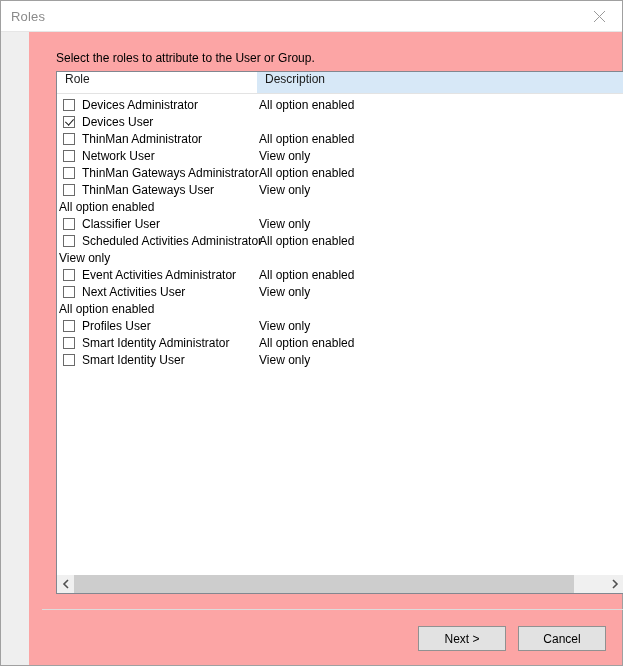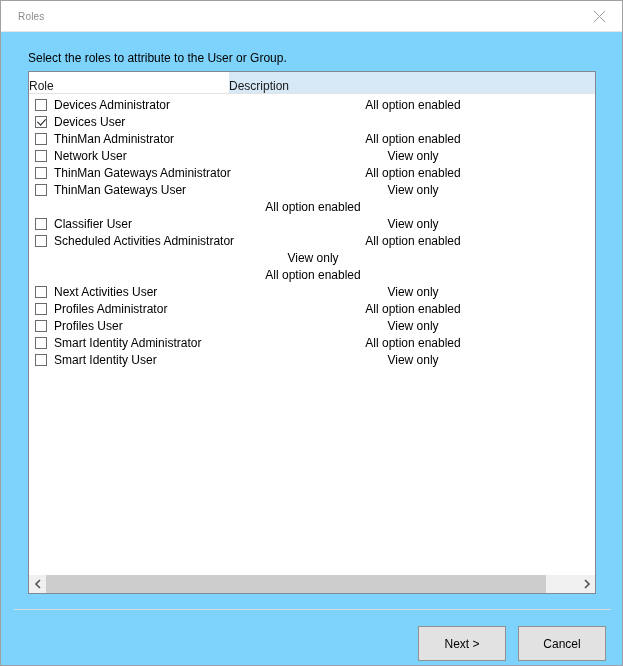--- a/index.html
+++ b/index.html
@@ -33,42 +33,43 @@
   
   #titlebar {
     height: 30px;
     background: #ffffff;
     display: flex;
     align-items: center;
     flex: 0 0 auto;
     border-bottom: 1px solid #e6e6e6;
   }
   #title-text {
-    margin-left: 17px;
-    font-size: 10px;
+    margin-left: 10px;
+    font-size: 13px;
     color: #8a8a8a;
     letter-spacing: .2px;
     white-space: nowrap;
   }
   #titlebar-spacer { flex: 1 1 auto; }
   #close-button {
     width: 45px;
     height: 30px;
     display: flex;
     align-items: center;
     justify-content: center;
     cursor: default;
   }
   #close-button svg { display: block; }
 
   
   #dialog-body {
     flex: 1 1 auto;
     position: relative;
-    background: #7dd3fc;
+    background: #fca5a5;
+    margin-left: 28px;
   }
 
   #instruction {
     position: absolute;
     left: 27px;
     top: 19px;
     font-size: 12px;
     color: #000;
     white-space: nowrap;
   }
@@ -92,43 +93,42 @@
   #roles-header {
     display: flex;
     height: 21px;
     flex: 0 0 auto;
     background: #ffffff;
     border-bottom: 1px solid #e3e3e3;
   }
   .col-head {
     box-sizing: border-box;
     display: flex;
-    align-items: flex-end;
+    align-items: flex-start;
     font-size: 12px;
     color: #1a1a1a;
-    padding-left: 0;
+    padding-left: 8px;
     cursor: default;
     white-space: nowrap;
   }
   #col-head-role {
     width: 200px;
     background: #ffffff;
   }
   #col-head-description {
     flex: 1 1 auto;
     background: #d7e8f7;
   }
 
   
   #roles-rows {
     flex: 1 1 auto;
     overflow: hidden;
     padding-top: 2px;
     background: #ffffff;
-    text-align: center;
   }
   .role-row {
     display: flex;
     align-items: center;
     height: 17px;
     font-size: 12px;
     white-space: nowrap;
     cursor: default;
   }
   .role-cell {
@@ -209,21 +209,21 @@
   }
   #footer-buttons {
     position: absolute;
     right: 16px;
     top: 594px;
     display: flex;
     gap: 12px;
   }
   .dlg-button {
     width: 88px;
-    height: 35px;
+    height: 25px;
     box-sizing: border-box;
     border: 1px solid #919191;
     background: #e2e2e2;
     font-family: "Liberation Sans", sans-serif;
     font-size: 12px;
     color: #000;
     display: flex;
     align-items: center;
     justify-content: center;
     cursor: default;
@@ -319,34 +319,34 @@
             <div class="role-cell">
               <span class="chk"></span>
               <span class="role-label">Scheduled Activities Administrator</span>
             </div>
             <div class="desc-cell">All option enabled</div>
           </div>
           <div class="role-row">
             <div class="desc-cell">View only</div>
           </div>
           <div class="role-row">
+            <div class="role-cell">
+              <span class="chk"></span>
+              <span class="role-label">Event Activities Administrator</span>
+            </div>
             <div class="desc-cell">All option enabled</div>
           </div>
           <div class="role-row">
             <div class="role-cell">
               <span class="chk"></span>
               <span class="role-label">Next Activities User</span>
             </div>
             <div class="desc-cell">View only</div>
           </div>
           <div class="role-row">
-            <div class="role-cell">
-              <span class="chk"></span>
-              <span class="role-label">Profiles Administrator</span>
-            </div>
             <div class="desc-cell">All option enabled</div>
           </div>
           <div class="role-row">
             <div class="role-cell">
               <span class="chk"></span>
               <span class="role-label">Profiles User</span>
             </div>
             <div class="desc-cell">View only</div>
           </div>
           <div class="role-row">

